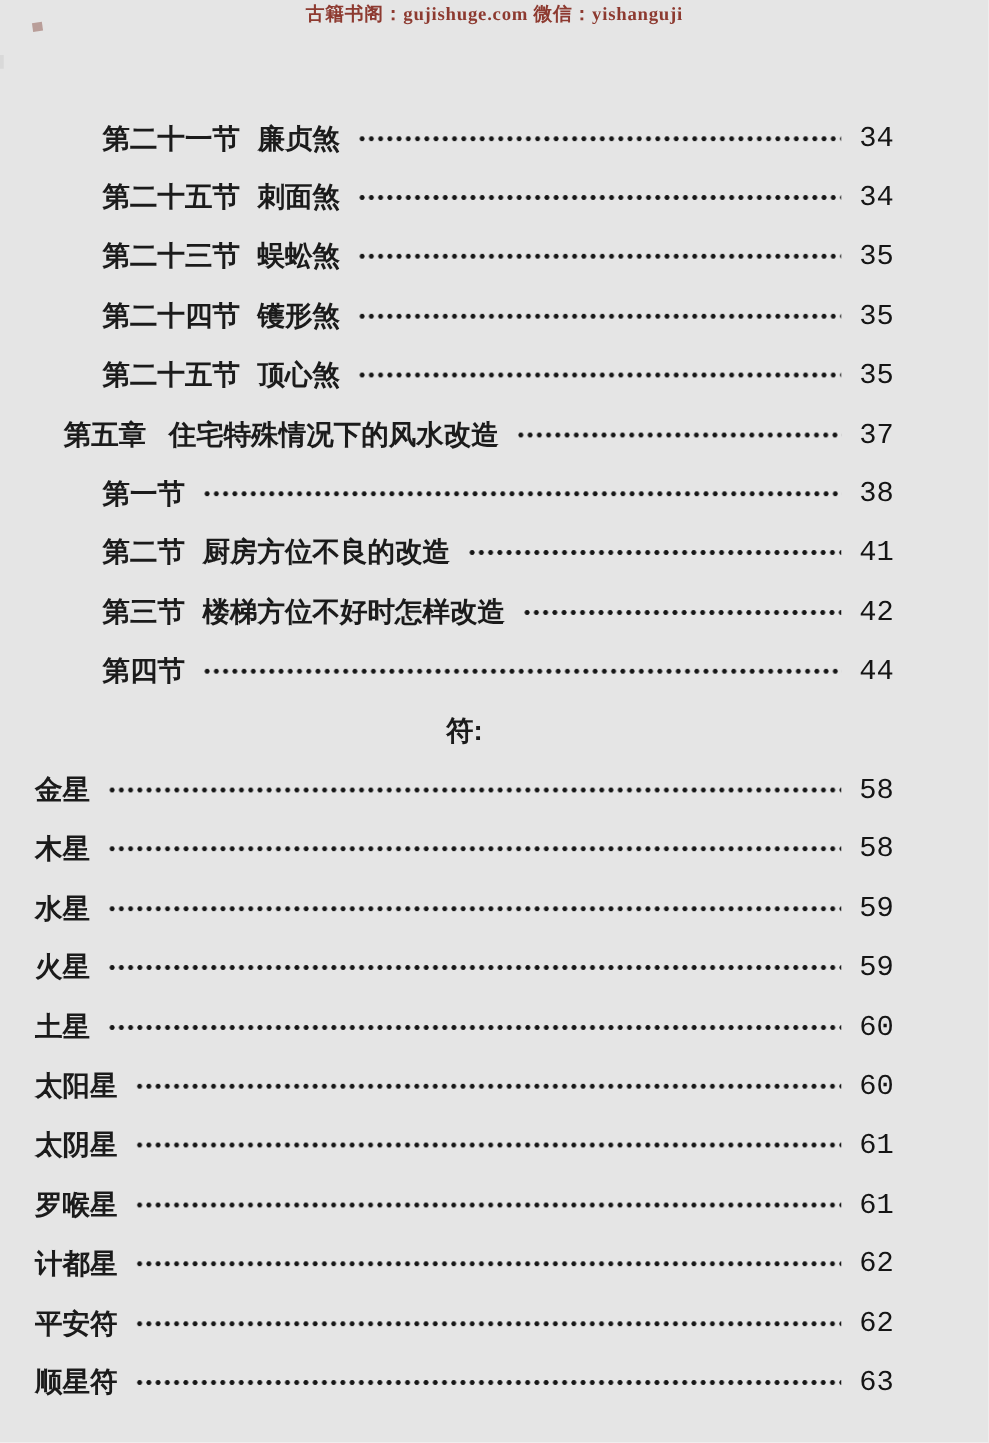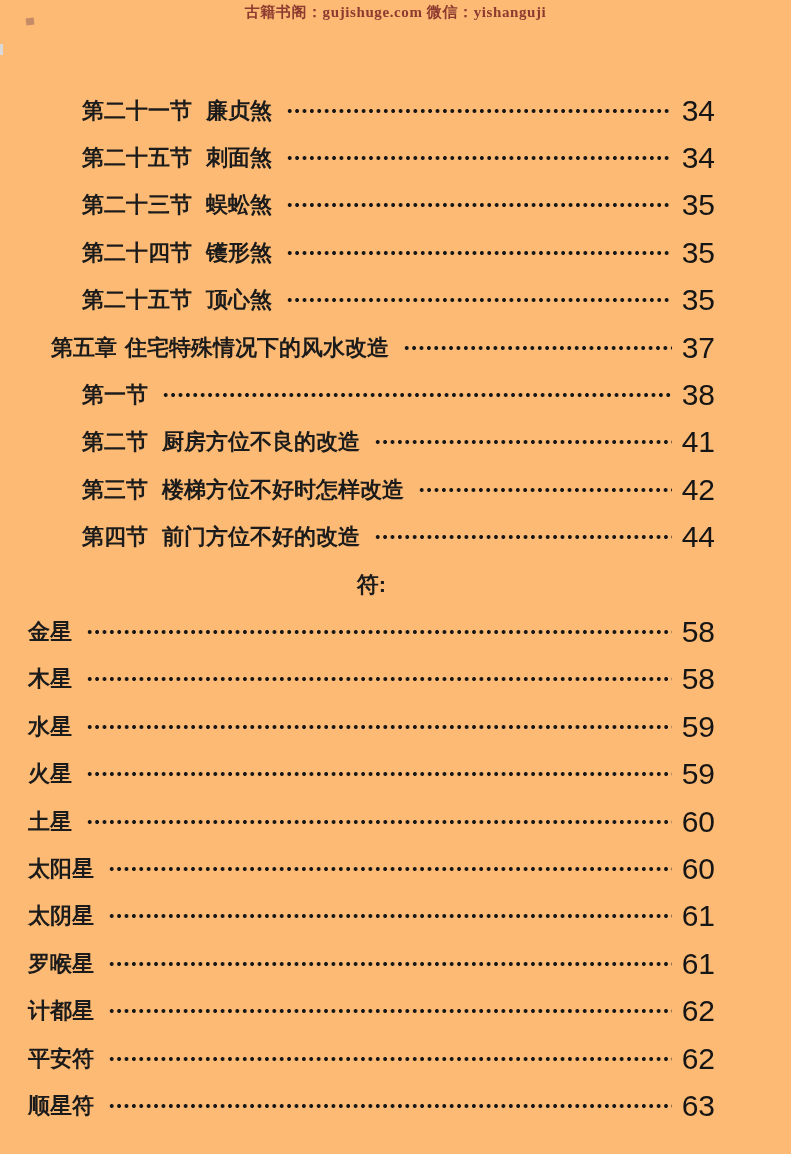--- a/index.html
+++ b/index.html
@@ -4,21 +4,21 @@
 <style>
   html, body { margin: 0; padding: 0; }
   body {
     width: 791px; height: 1154px;
     background: #ffffff;
     overflow: hidden; position: relative;
     font-family: "Liberation Sans", sans-serif;
   }
   .page {
     position: absolute; inset: 0;
-    background: #fdba74;
+    background: #e5e5e5;
   }
   .watermark {
     position: absolute; top: 3px; left: 0; right: 0;
     text-align: center;
     font-family: "Liberation Serif", serif;
     font-size: 15px; font-weight: 600;
     letter-spacing: 0.6px;
     line-height: 18px;
   }
   
@@ -43,34 +43,34 @@
     padding-right: 76px;
     font-size: 22px; font-weight: 700;
     color: #1b1b1b;
     white-space: nowrap;
     justify-content: center;
   }
   .indent-sub     { padding-left: 82px; }
   .indent-chapter { padding-left: 51px; }
   .indent-root    { padding-left: 28px; }
   .ttl { margin-left: 14px; font-family: Liberation Serif, serif; }
-  .indent-chapter .ttl { margin-left: 8px; }
+  .indent-chapter .ttl { margin-left: 18px; }
   .dots {
     flex: 1 1 auto;
     align-self: stretch;
     margin: 0 10px 0 14px;
     background-image: radial-gradient(circle, #161616 1.7px, transparent 2.2px);
     background-size: 7.4px 10px;
     background-repeat: repeat-x;
     background-position: 0 center;
   }
   .pg {
     min-width: 32px; text-align: right;
-    font-family: Liberation Sans, sans-serif;
-    font-size: 30px; font-weight: 400;
+    font-family: Liberation Mono, monospace;
+    font-size: 23px; font-weight: 400;
     color: #151515;
   }
 </style>
 </head>
 <body>
 
 <div class="page">
   <div class="watermark" style="color: rgb(141, 58, 48);">古籍书阁：gujishuge.com 微信：yishanguji</div>
   <div class="artifact-a"></div>
   <div class="artifact-b"></div>
@@ -123,21 +123,20 @@
         <span class="pg">41</span>
       </div>
       <div class="toc-row indent-sub">
         <span class="lbl">第三节</span>
         <span class="ttl">楼梯方位不好时怎样改造</span>
         <span class="dots"></span>
         <span class="pg">42</span>
       </div>
       <div class="toc-row indent-sub">
         <span class="lbl">第四节</span>
-        <span class="ttl">前门方位不好的改造</span>
         <span class="dots"></span>
         <span class="pg">44</span>
       </div>
       <div class="toc-row indent-root">
         <span class="lbl">符:</span>
       </div>
       <div class="toc-row indent-root">
         <span class="lbl">金星</span>
         <span class="dots"></span>
         <span class="pg">58</span>

